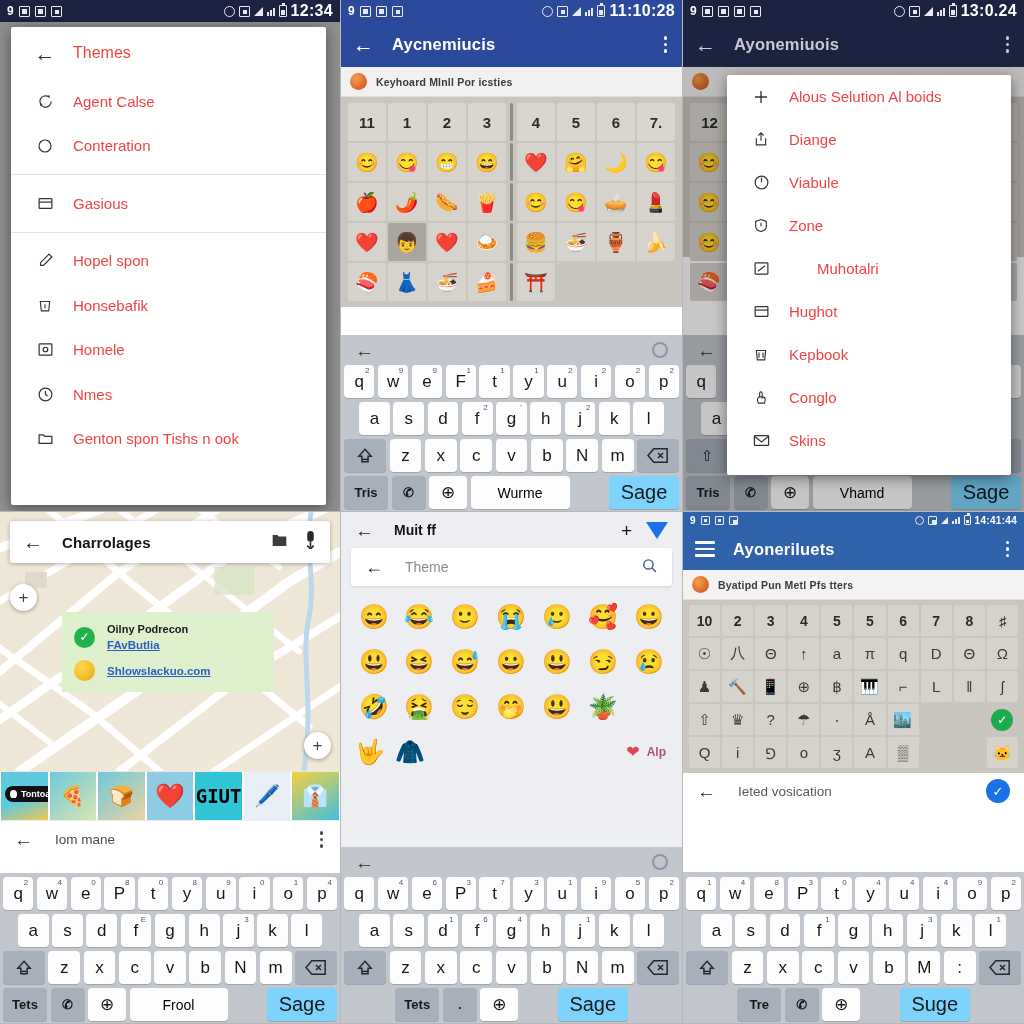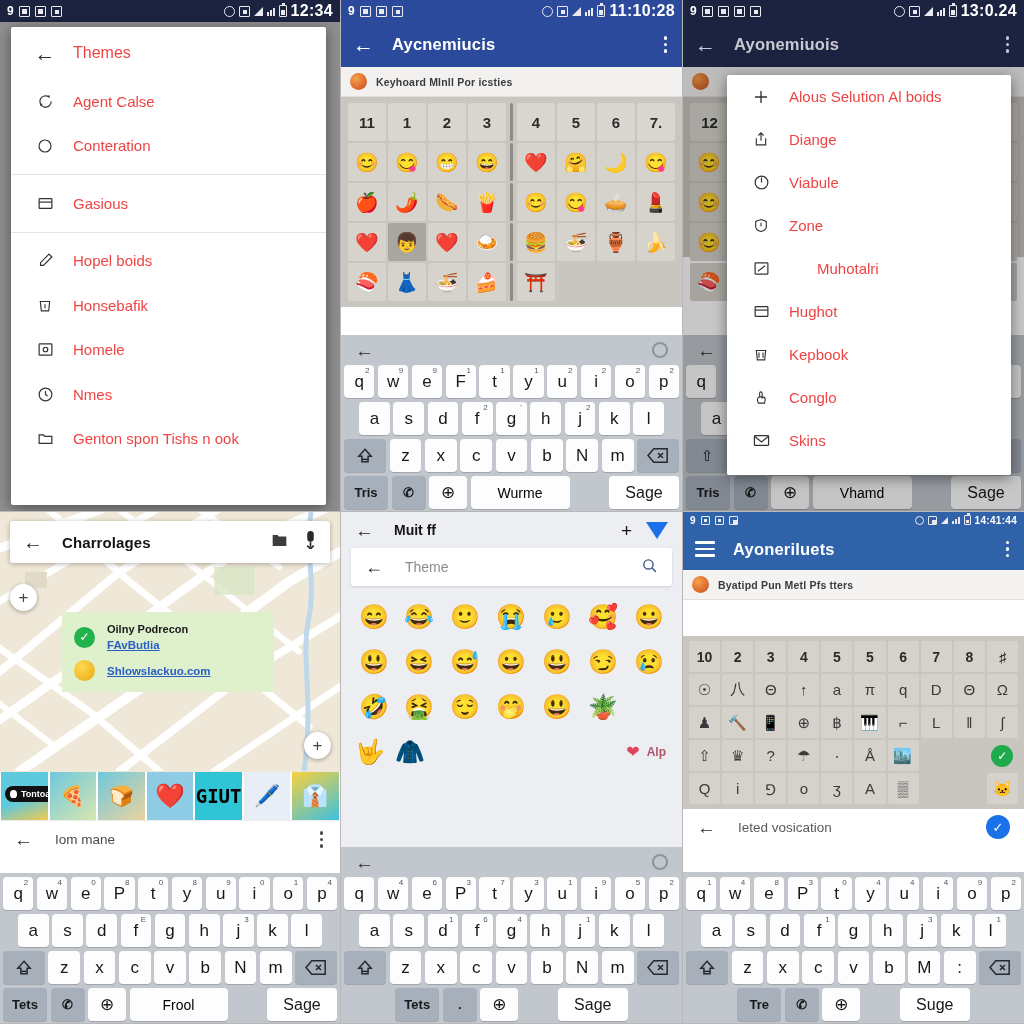--- a/index.html
+++ b/index.html
@@ -88,21 +88,21 @@
     display: flex; align-items: center; justify-content: center;
     font-size: 17px; color: #17181a; position: relative; box-shadow: 0 1px 0 rgba(0,0,0,.17);
   }
   .key .sup { position: absolute; top: 1px; right: 5px; font-size: 8px; color: #55585d; }
   .kbrow.r2 { padding-left: 18px; padding-right: 18px; }
   .key.mod { background: #a7afba; flex: 0 0 42px; font-size: 15px; }
   .kbrow.r3 .key:not(.mod) { flex: 1 1 0; }
   .kbrow.r4 { gap: 3.5px; padding-bottom: 2px; }
   .key.fn { background: #a7afba; flex: 0 0 44px; font-size: 13px; font-weight: bold; }
   .key.space { flex: 1 1 auto; background: #fdfdfd; font-size: 14px; color: #000000; }
-  .key.send { background: #ffffff; flex: 0 0 70px; font-size: 16px; margin-left: 36px; }
+  .key.send { background: #7dd3fc; flex: 0 0 70px; font-size: 20px; margin-left: 36px; }
   .key.circbtn { background: #fdfdfd; flex: 0 0 38px; }
 
   
   .mapwrap { position: relative; height: 260px; overflow: hidden; background: #efe7d7; }
   .mapbg { position: absolute; inset: 0; }
   .searchbar {
     position: absolute; top: 9px; left: 10px; right: 10px; height: 42px; background: #fff;
     border-radius: 3px; box-shadow: 0 1px 5px rgba(0,0,0,.3);
     display: flex; align-items: center; padding: 0 13px; z-index: 5;
   }
@@ -142,21 +142,21 @@
   .pk-search .ph { margin-left: 22px; font-size: 14px; color: #8c8c8c; }
   .pk-search .mag { margin-left: auto; color: #3f5a86; font-size: 16px; }
   .pk-grid { padding: 8px 10px 4px 10px; }
   .pk-row { display: flex; }
   .pk-cell { flex: 1 1 0; height: 45px; display: flex; align-items: center; justify-content: center; font-size: 24px; }
   .pk-fav { margin-left: auto; display: flex; align-items: center; gap: 7px; padding-right: 6px; }
   .pk-fav .hrt { color: #e0445b; font-size: 16px; }
   .pk-fav .lb { font-size: 12px; color: #b0566a; font-weight: bold; }
 
   
-  .sgrid { background: #c9c6c0; padding: 4px 5px; margin-top: 36px; }
+  .sgrid { background: #c9c6c0; padding: 4px 5px; }
   .sgrid .row { display: flex; }
   .sgrid .cell { flex: 1 1 0; height: 31px; margin: 1px; background: #d5d2cc; border-radius: 2px; display: flex; align-items: center; justify-content: center; font-size: 15px; color: #3a3a3a; }
   .sgrid .cell.num { font-weight: bold; font-size: 14px; color: #2b2b2b; }
   .sgrid .cell.empty { background: transparent; }
   .sgrid .cell.green { background: transparent; }
   .sgrid .badge-green { width: 22px; height: 22px; border-radius: 50%; background: #1faa4d; color:#fff; display:flex; align-items:center; justify-content:center; font-size: 12px; }
   .inputbar { height: 36px; background: #fff; display: flex; align-items: center; padding: 0 14px; }
   .inputbar .arrow-left { color: #2a2a2a; font-size: 19px; }
   .inputbar .lbl { margin-left: 22px; font-size: 13.5px; color: #5a5a5a; }
   .inputbar .ok { margin-left: auto; width: 24px; height: 24px; border-radius: 50%; background: #1b72e8; color: #fff; display: flex; align-items: center; justify-content: center; font-size: 13px; }
@@ -222,21 +222,21 @@
         </span>
         <span class="mi-lbl">Gasious</span>
       </div>
       <div class="menu-sep"></div>
       <div class="menu-row">
         <span class="mi-ico">
           <svg width="17" height="17" viewBox="0 0 24 24" fill="none" stroke="#333" stroke-width="1.7">
               <path d="M17 3l4 4L9 19H5v-4z"></path>
             </svg>
         </span>
-        <span class="mi-lbl">Hopel boids</span>
+        <span class="mi-lbl">Hopel spon</span>
       </div>
       <div class="menu-row">
         <span class="mi-ico">
           <svg width="16" height="17" viewBox="0 0 24 24" fill="none" stroke="#333" stroke-width="1.7">
               <path d="M5 6h14l-1.5 14h-11z"></path>
               <path d="M12 10v6"></path>
             </svg>
         </span>
         <span class="mi-lbl">Honsebafik</span>
       </div>

